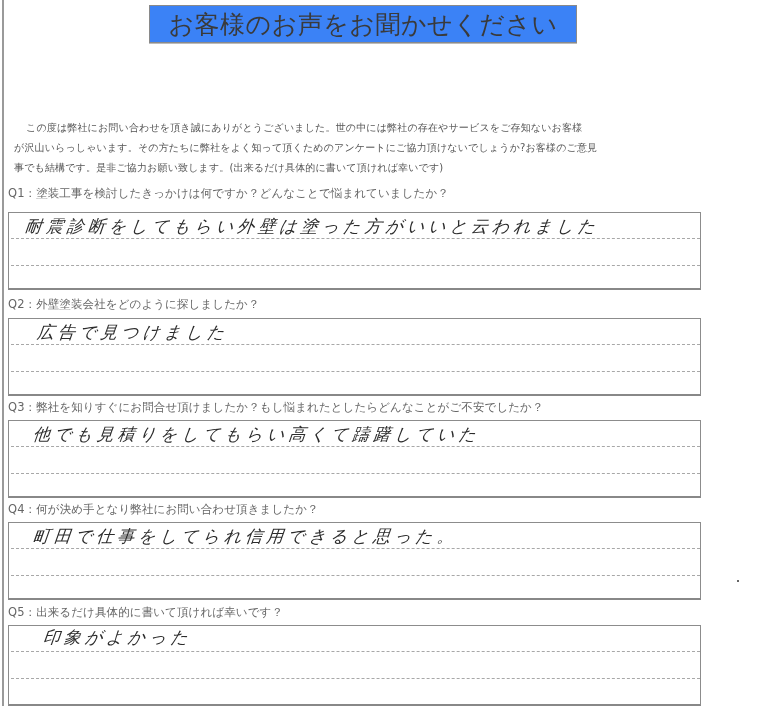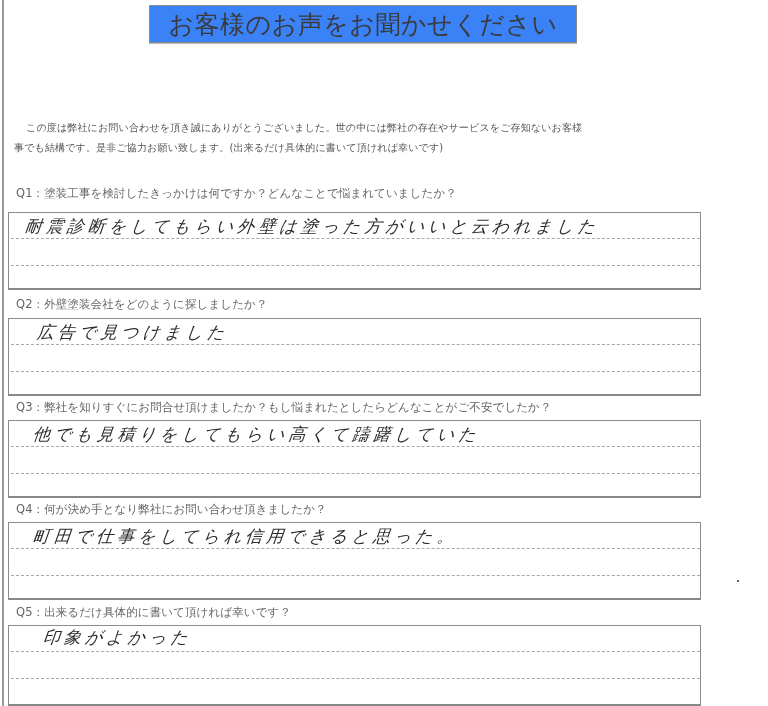--- a/index.html
+++ b/index.html
@@ -22,21 +22,21 @@
     }
     .intro {
       position: absolute; left: 14px; top: 70px; width: 700px;
       font-size: 10px; line-height: 20px; color: #555;
       letter-spacing: 0.15px;
       margin-top: 48px;
     }
     .intro p { margin: 0; white-space: nowrap; }
     .intro p.indent { padding-left: 12px; }
     .q-label {
-      position: absolute; left: 16px; font-size: 11.5px; color: #666;
+      position: absolute; left: 8px; font-size: 11.5px; color: #666;
       white-space: nowrap; letter-spacing: 0.1px;
     }
     .answer-box {
       position: absolute; left: 8px; width: 693px; height: 78px;
       border: 1px solid #8c8c8c; border-bottom: 2px solid #888;
       background: #fff; box-sizing: border-box;
     }
     .answer-box .line {
       position: absolute; left: 2px; right: 0; height: 0;
       border-top: 1px dashed #a8a8a8;
@@ -55,20 +55,21 @@
   </style>
 </head>
 <body>
 
 <div class="page-edge"></div>
 
 <div class="title-box">お客様のお声をお聞かせください</div>
 
 <div class="intro">
   <p class="indent">この度は弊社にお問い合わせを頂き誠にありがとうございました。世の中には弊社の存在やサービスをご存知ないお客様</p>
+  <p>が沢山いらっしゃいます。その方たちに弊社をよく知って頂くためのアンケートにご協力頂けないでしょうか?お客様のご意見</p>
   <p>事でも結構です。是非ご協力お願い致します。(出来るだけ具体的に書いて頂ければ幸いです)</p>
 </div>
 
 <div class="q-label" style="top:186px;">Q1：塗装工事を検討したきっかけは何ですか？どんなことで悩まれていましたか？</div>
 <div class="answer-box" style="top:212px;">
   <div class="line l1"></div>
   <div class="line l2"></div>
   <div class="answer-text">耐震診断をしてもらい外壁は塗った方がいいと云われました</div>
 </div>
 

